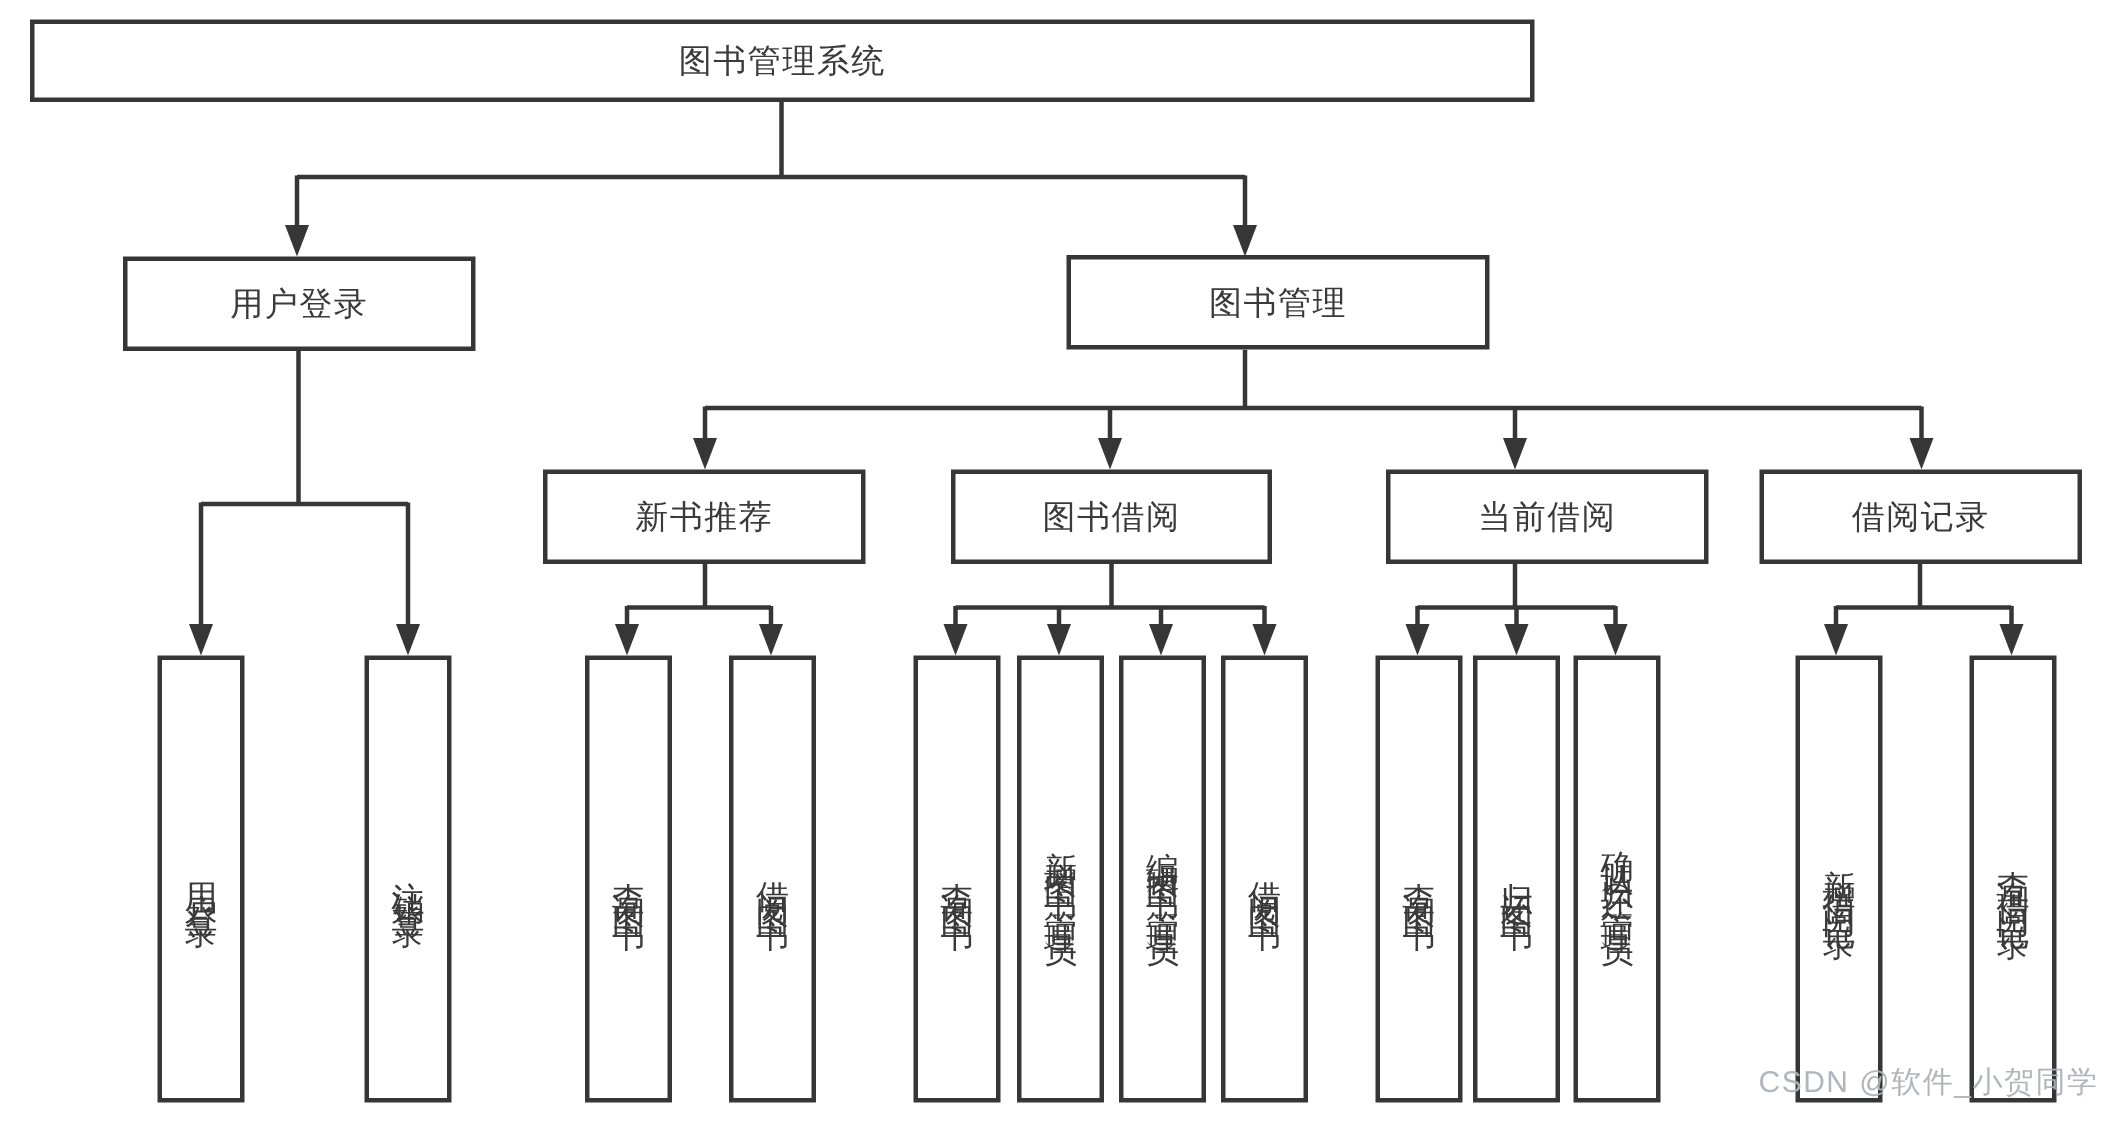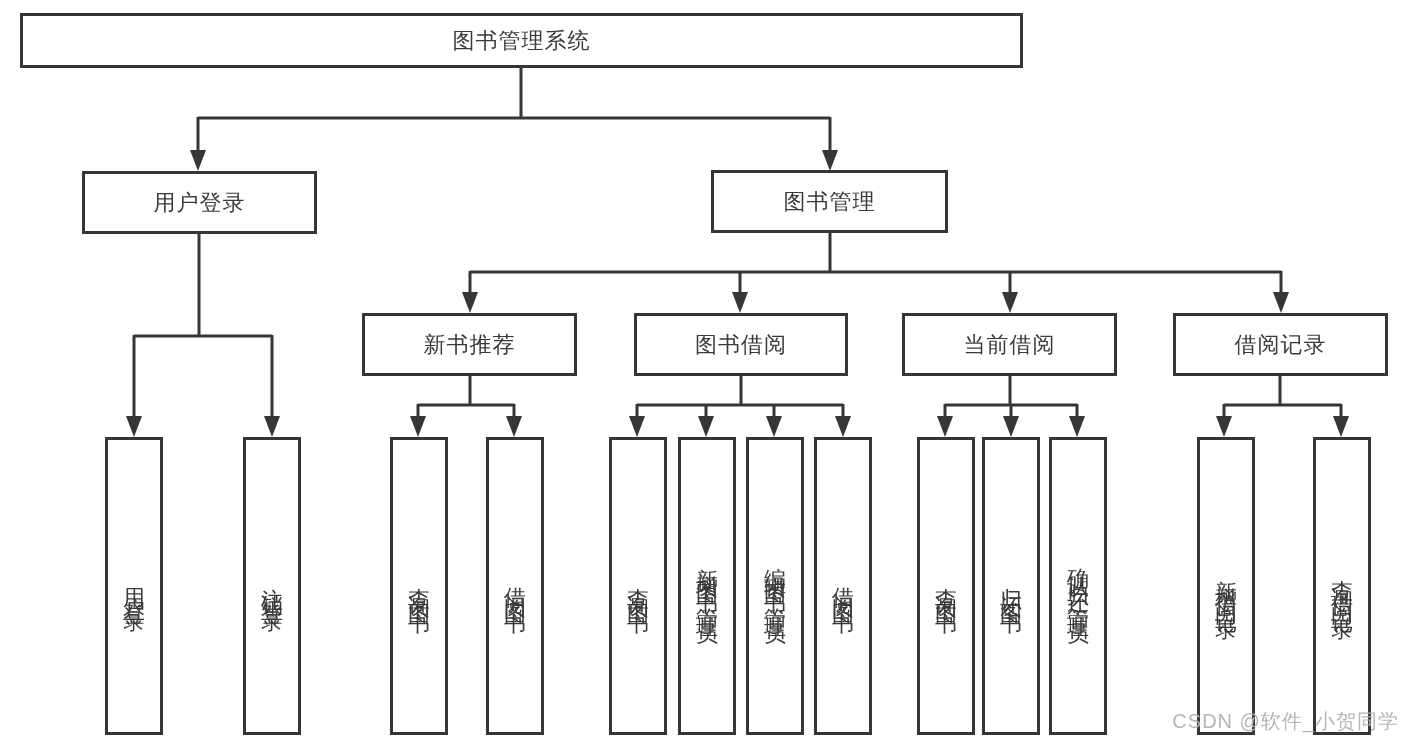--- a/index.html
+++ b/index.html
@@ -124,31 +124,31 @@
     </g>
   </svg>
 
   <div class="node" style="left:20px; top:13px; width:1003px; height:55px;">
     <span>图书管理系统</span>
   </div>
 
   <div class="node" style="left:82px; top:171px; width:235px; height:63px;">
     <span>用户登录</span>
   </div>
-  <div class="node" style="left:711px; top:170px; width:237px; height:63px;">
+  <div class="node" style="left:711px; top:170px; width:282px; height:63px;">
     <span>图书管理</span>
   </div>
 
   <div class="node" style="left:362px; top:313px; width:215px; height:63px;">
     <span>新书推荐</span>
   </div>
   <div class="node" style="left:634px; top:313px; width:214px; height:63px;">
     <span>图书借阅</span>
   </div>
-  <div class="node" style="left:902px; top:313px; width:215px; height:63px;">
+  <div class="node" style="left:924px; top:313px; width:215px; height:63px;">
     <span>当前借阅</span>
   </div>
   <div class="node" style="left:1173px; top:313px; width:215px; height:63px;">
     <span>借阅记录</span>
   </div>
 
   <div class="node leaf" style="left:105px;">
     <span class="vtext">用户登录</span>
   </div>
   <div class="node leaf" style="left:243px;">

